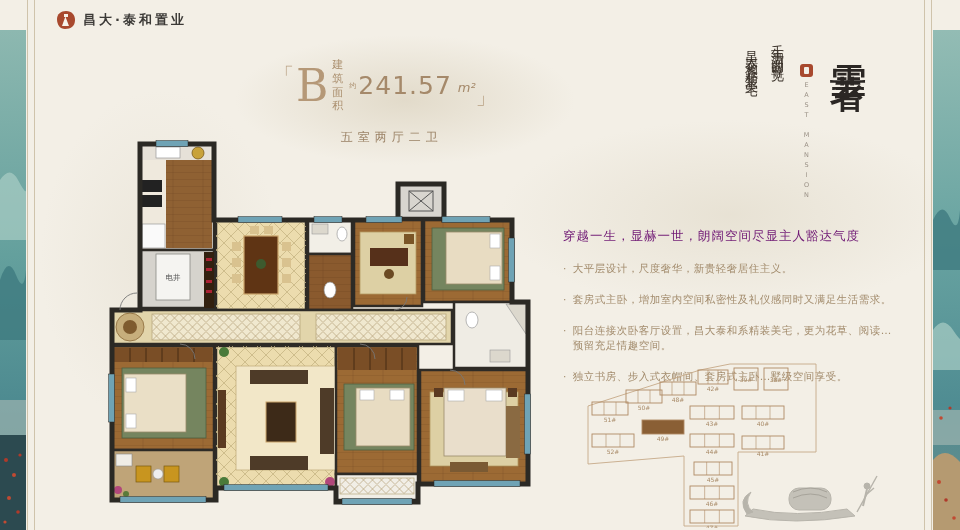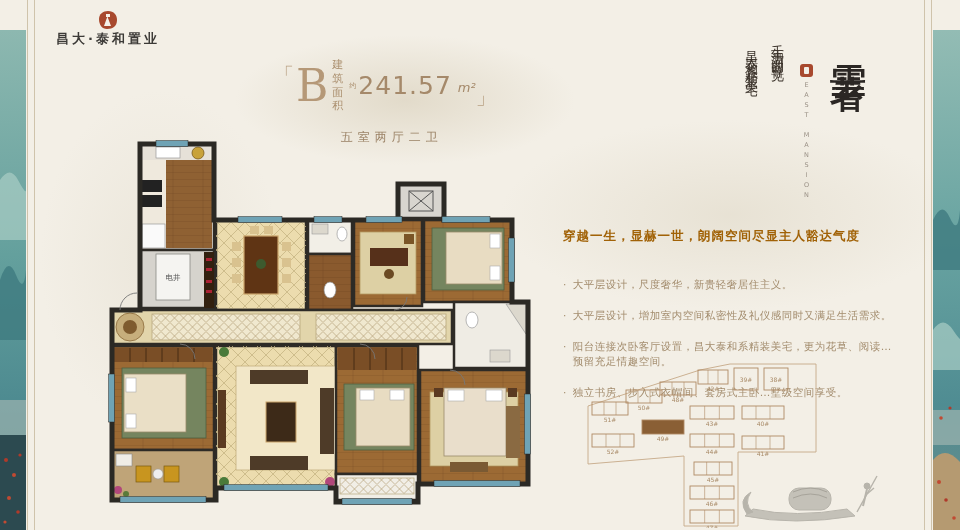--- a/index.html
+++ b/index.html
@@ -13,21 +13,21 @@
   .wash3{left:40px;top:90px;width:240px;height:340px;background:radial-gradient(closest-side,rgba(229,223,209,.55),rgba(229,223,209,0));}
 
   
   .frame-line{position:absolute;top:0;width:1px;height:530px;background:#cfc3ab;}
   .fl1{left:27px;} .fl2{left:34px;} .fr1{left:924px;} .fr2{left:931px;}
 
   .strip{position:absolute;top:30px;}
   .strip-left{left:0;} .strip-right{left:933px;}
 
   
-  .logo{position:absolute;left:56px;top:10px;display:flex;align-items:center;gap:0;flex-direction:column;}
+  .logo{position:absolute;left:56px;top:10px;display:flex;align-items:center;gap:7px;}
   .logo-text{font-size:13px;font-weight:bold;color:#3c3a37;letter-spacing:3px;font-family:"DejaVu Sans",sans-serif;}
 
   
   .unit-title{position:absolute;left:274px;top:58px;color:#ab8e6b;}
   .ut-row{display:flex;align-items:center;}
   .br{font-size:20px;color:#b9a184;font-family:"DejaVu Serif",serif;}
   .br.l{transform:translateY(-10px);}
   .br.r{transform:translateY(12px);}
   .ut-letter{font-size:44px;line-height:1;font-family:"DejaVu Serif",serif;color:#b59877;margin:0 4px 0 2px;}
   .ut-mid{display:flex;align-items:center;margin-right:2px;}
@@ -43,21 +43,21 @@
   .big-title{left:86px;top:10px;font-size:36px;font-weight:bold;color:#2b2724;font-family:"DejaVu Serif","Liberation Serif",serif;letter-spacing:10px;}
   .seal-col{position:absolute;left:62px;top:38px;display:flex;flex-direction:column;align-items:center;gap:4px;}
   .seal{width:13px;height:13px;background:#a8492e;border-radius:3px;position:relative;}
   .seal::after{content:"";position:absolute;left:4px;top:3px;width:5px;height:7px;background:#f3efe6;border-radius:1px;}
   .seal-en{writing-mode:vertical-rl;text-orientation:upright;font-size:6.5px;letter-spacing:2px;color:#9a9186;font-family:"DejaVu Sans",sans-serif;}
   .slogan1{left:30px;top:8px;font-size:13px;letter-spacing:4px;color:#393129;font-family:"DejaVu Serif","Liberation Serif",serif;}
   .slogan2{left:4px;top:14px;font-size:13px;letter-spacing:4px;color:#393129;font-family:"DejaVu Serif","Liberation Serif",serif;}
 
   
   .marketing{position:absolute;left:563px;top:228px;width:336px;}
-  .mk-heading{font-size:12.5px;font-weight:bold;color:#a16207;letter-spacing:1px;margin-bottom:32px;}
+  .mk-heading{font-size:12.5px;font-weight:normal;color:#701a75;letter-spacing:1px;margin-bottom:16px;}
   .bullet{display:flex;font-size:10.5px;color:#a38c6d;letter-spacing:.5px;margin-bottom:17px;line-height:1.35;}
   .bullet .dot{margin-right:6px;color:#a38c6d;}
 
   
   .siteplan{position:absolute;left:586px;top:360px;}
 
   
   .boat{position:absolute;left:733px;top:474px;opacity:.85;}
 </style>
 </head>
@@ -343,21 +343,21 @@
 
   <div class="marketing">
     <div class="mk-heading">穿越一生，显赫一世，朗阔空间尽显主人豁达气度</div>
     <div class="bullets">
         <div class="bullet">
           <span class="dot">·</span>
           <span>大平层设计，尺度奢华，新贵轻奢居住主义。</span>
         </div>
         <div class="bullet">
           <span class="dot">·</span>
-          <span>大平层设计，增加室内空间私密性及礼仪感同时又满足生活需求。</span>
+          <span>套房式主卧，增加室内空间私密性及礼仪感同时又满足生活需求。</span>
         </div>
         <div class="bullet">
           <span class="dot">·</span>
           <span>阳台连接次卧客厅设置，昌大泰和系精装美宅，更为花草、阅读…预留充足情趣空间。</span>
         </div>
         <div class="bullet">
           <span class="dot">·</span>
           <span>独立书房、步入式衣帽间、套房式主卧…墅级空间享受。</span>
         </div>
       </div>

